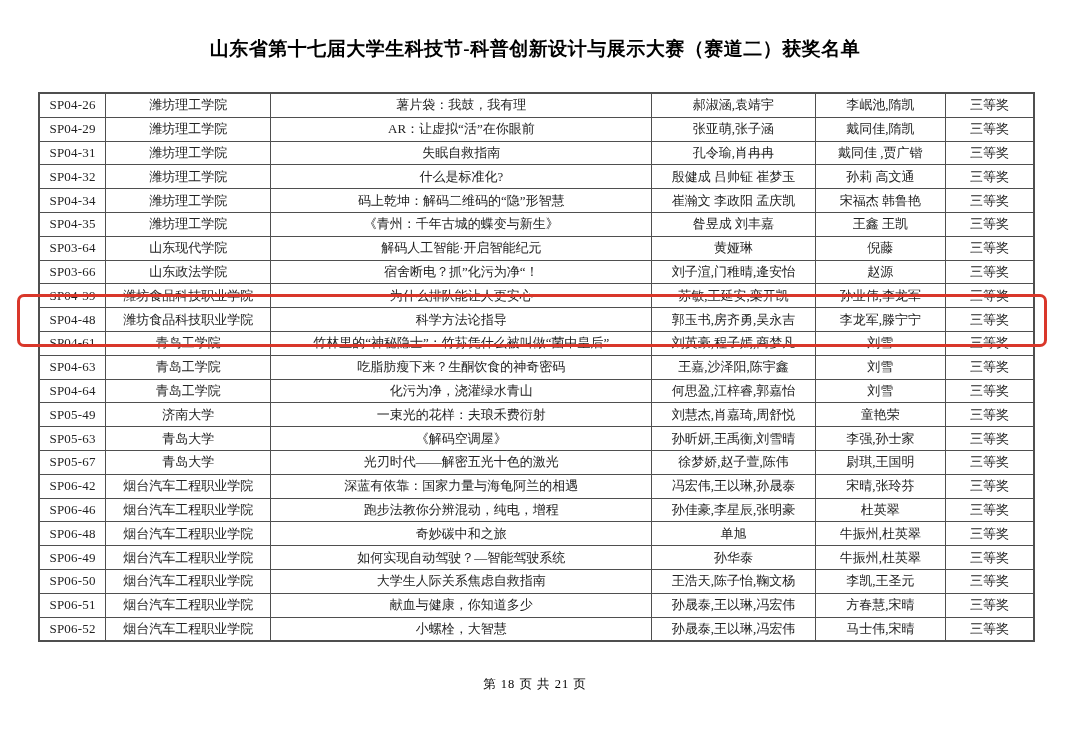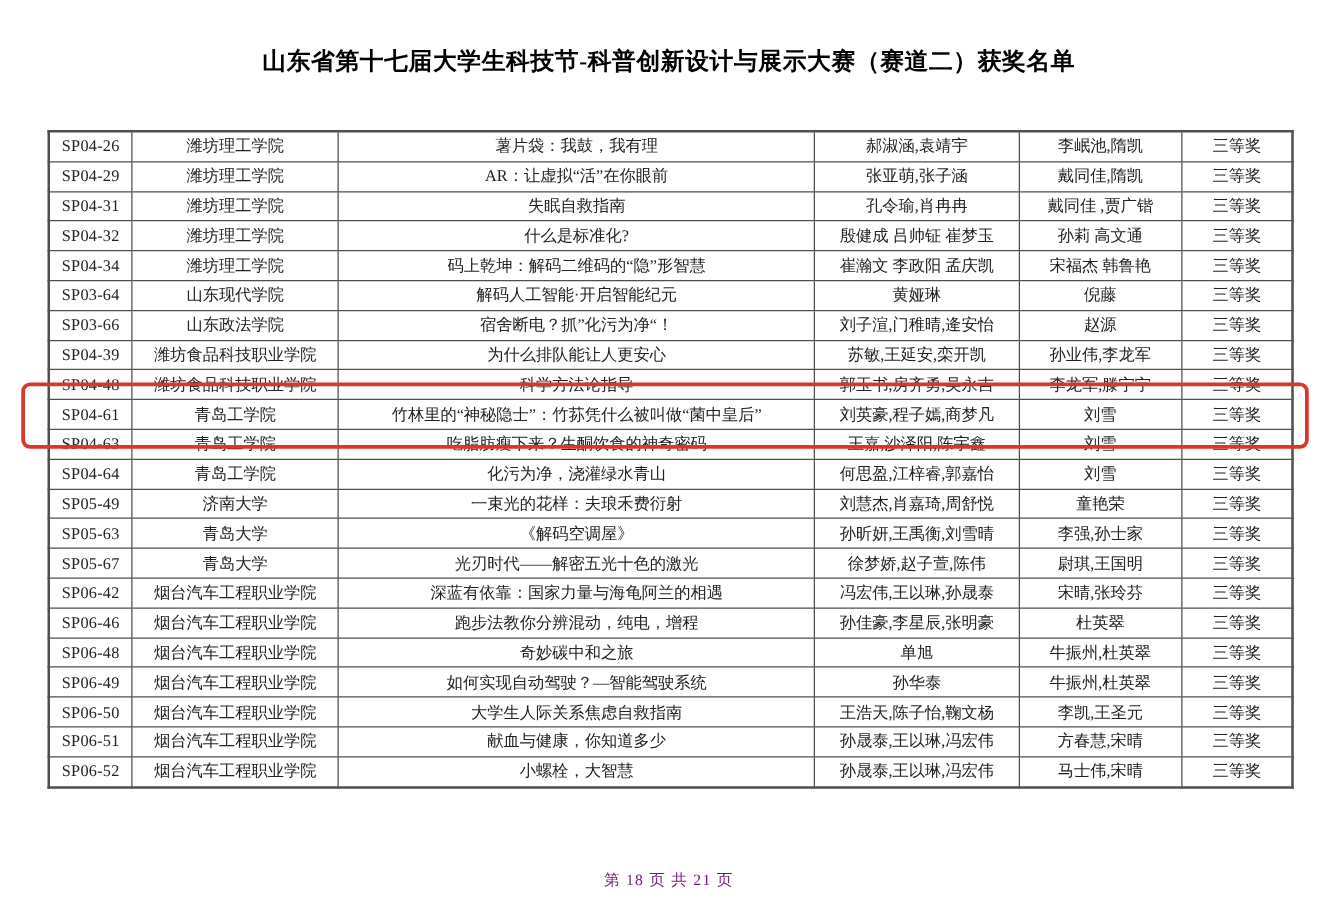--- a/index.html
+++ b/index.html
@@ -12,21 +12,21 @@
     overflow:hidden;
   }
   .doc-title {
     position:absolute; top:36px; left:0; width:100%;
     text-align:center;
     font-size:19px; font-weight:bold; color:#000;
     letter-spacing:0.5px;
     white-space:nowrap;
   }
   .table-wrap {
-    position:absolute; left:38px; top:104px; width:997px;
+    position:absolute; left:38px; top:92px; width:997px;
   }
   table.awards {
     width:100%;
     border-collapse:collapse;
     table-layout:fixed;
     border:2px solid #4f4f4f;
   }
   table.awards td {
     border:1px solid #4f4f4f;
     height:22.8px;
@@ -45,23 +45,22 @@
     width:1030px;
     border:3px solid #d9372a;
     border-radius:7px;
     box-sizing:border-box;
     pointer-events:none;
     background:transparent;
   }
   .doc-footer {
     position:absolute; top:676px; left:0; width:100%;
     text-align:center;
-    font-size:12.5px; color:#701a75;
+    font-size:12.5px; color:#000000;
     letter-spacing:1px;
-    margin-top:20px;
   }
 </style>
 </head>
 <body>
 
 <div class="page">
 
   <div class="doc-title">山东省第十七届大学生科技节-科普创新设计与展示大赛（赛道二）获奖名单</div>
 
   <div class="table-wrap">
@@ -109,20 +108,28 @@
           </tr>
           <tr>
             <td class="col-id">SP04-34</td>
             <td>潍坊理工学院</td>
             <td>码上乾坤：解码二维码的“隐”形智慧</td>
             <td>崔瀚文 李政阳 孟庆凯</td>
             <td>宋福杰 韩鲁艳</td>
             <td>三等奖</td>
           </tr>
           <tr>
+            <td class="col-id">SP04-35</td>
+            <td>潍坊理工学院</td>
+            <td>《青州：千年古城的蝶变与新生》</td>
+            <td>昝昱成 刘丰嘉</td>
+            <td>王鑫 王凯</td>
+            <td>三等奖</td>
+          </tr>
+          <tr>
             <td class="col-id">SP03-64</td>
             <td>山东现代学院</td>
             <td>解码人工智能·开启智能纪元</td>
             <td>黄娅琳</td>
             <td>倪藤</td>
             <td>三等奖</td>
           </tr>
           <tr>
             <td class="col-id">SP03-66</td>
             <td>山东政法学院</td>

